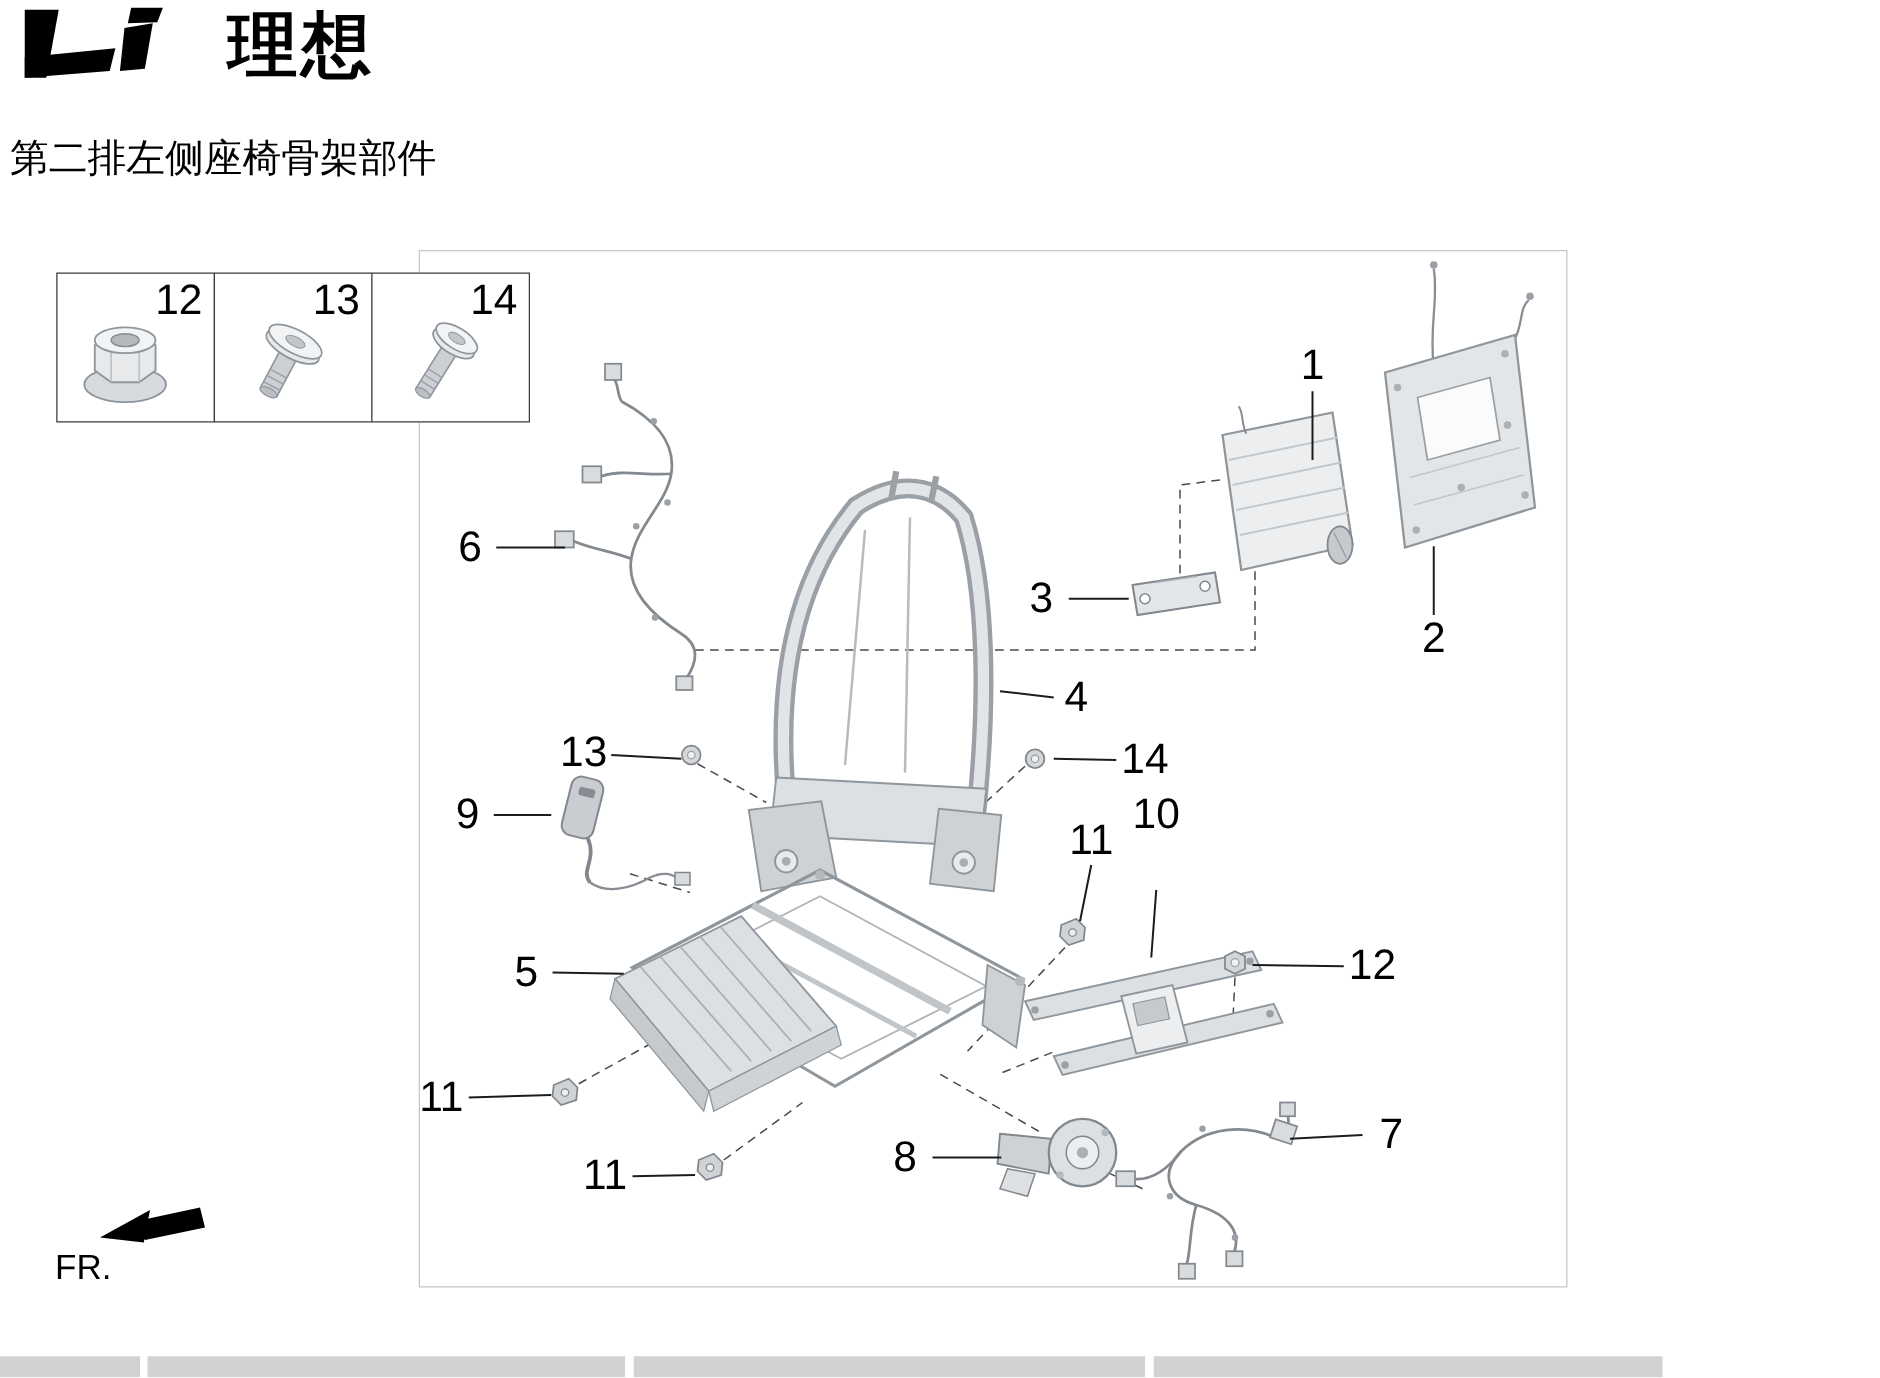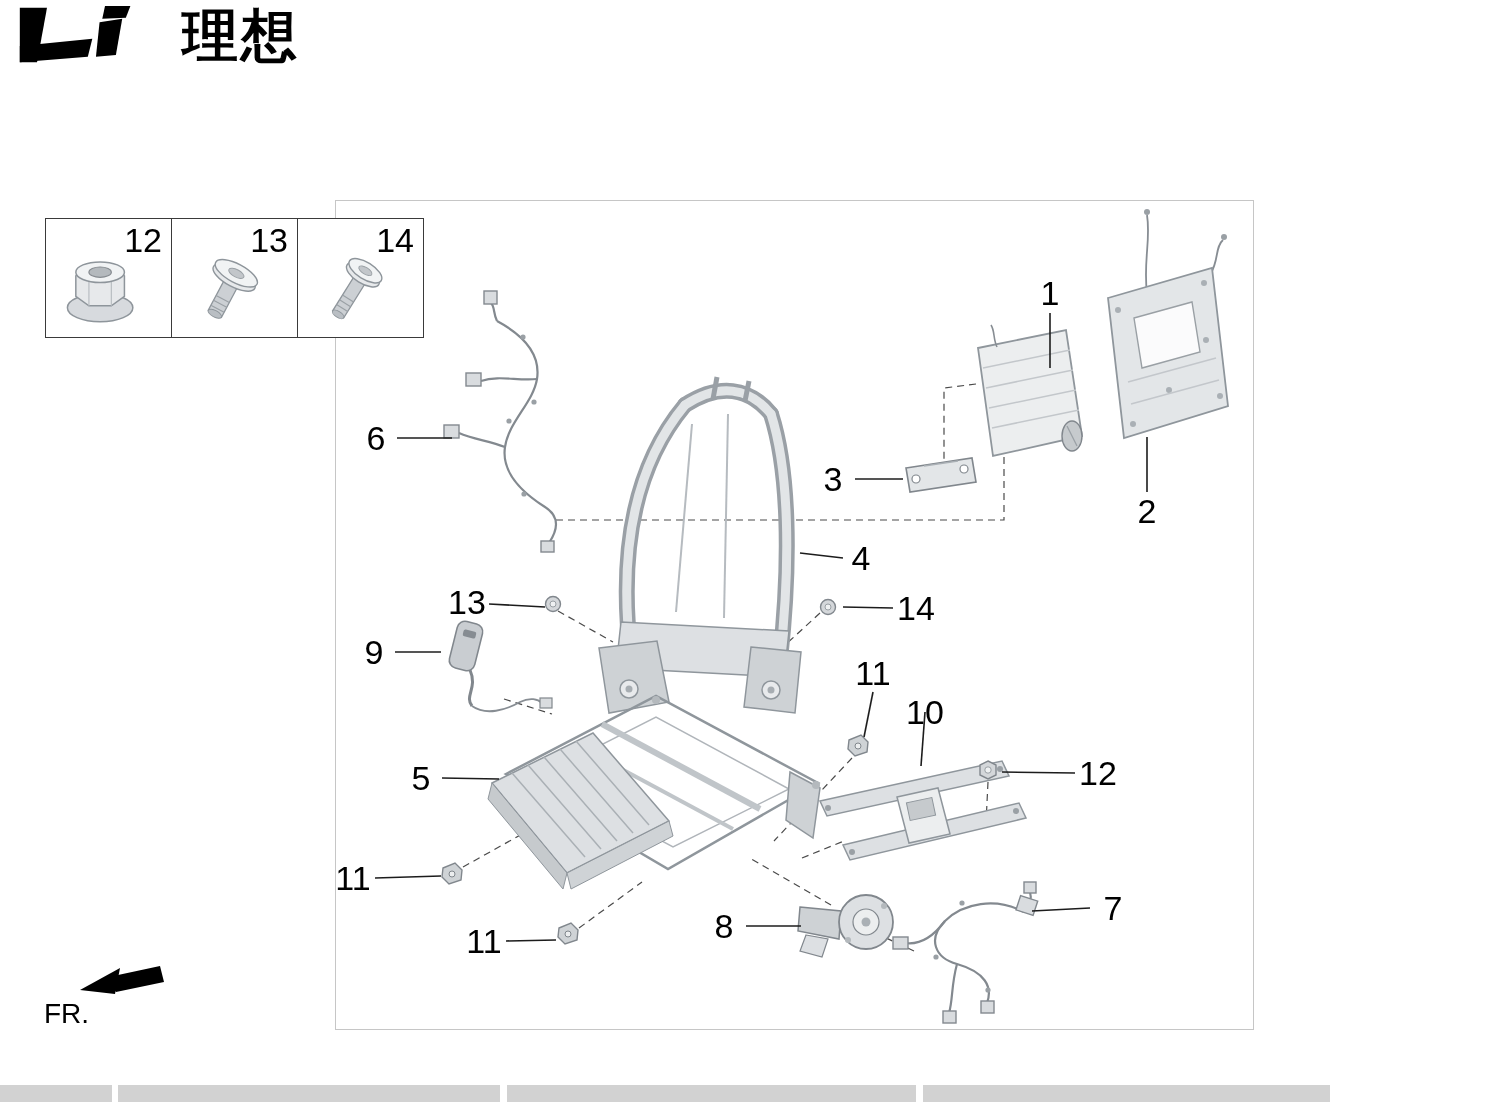--- a/index.html
+++ b/index.html
@@ -40,20 +40,21 @@
   <div class="brand-row">
     <svg class="brand-logo" viewBox="0 0 140 64" aria-hidden="true">
       <polygon points="8,2 38,2 27,62 8,62" fill="#000"></polygon>
       <polygon points="8,44 88,36 83,56 8,62" fill="#000"></polygon>
       <polygon points="96,18 121,14 114,54 92,56" fill="#000"></polygon>
       <polygon points="102,0 130,0 125,13 99,14" fill="#000"></polygon>
     </svg>
     <div class="brand-name">理想</div>
   </div>
 
+  <div class="page-title">第二排左侧座椅骨架部件</div>
 
   <div class="diagram-box"></div>
 
   <svg class="diagram-svg" viewBox="335 200 920 830">
 
     <g stroke="#4a4a4a" stroke-width="1.2" stroke-dasharray="7 5" fill="none">
       <polyline points="556,520 1004,520 1004,454"></polyline>
       <polyline points="976,384 944,388 944,460"></polyline>
       <line x1="558" y1="611" x2="613" y2="642"></line>
       <line x1="820" y1="613" x2="784" y2="646"></line>
@@ -307,21 +308,21 @@
 
   <div class="callout" style="left:1050px;top:293px">1</div>
   <div class="callout" style="left:1147px;top:511px">2</div>
   <div class="callout" style="left:833px;top:479px">3</div>
   <div class="callout" style="left:861px;top:558px">4</div>
   <div class="callout" style="left:421px;top:778px">5</div>
   <div class="callout" style="left:376px;top:438px">6</div>
   <div class="callout" style="left:1113px;top:908px">7</div>
   <div class="callout" style="left:724px;top:926px">8</div>
   <div class="callout" style="left:374px;top:652px">9</div>
-  <div class="callout" style="left:925px;top:712px">10</div>
+  <div class="callout" style="left:925px;top:652px">10</div>
   <div class="callout" style="left:873px;top:673px">11</div>
   <div class="callout" style="left:353px;top:878px">11</div>
   <div class="callout" style="left:484px;top:941px">11</div>
   <div class="callout" style="left:1098px;top:773px">12</div>
   <div class="callout" style="left:467px;top:602px">13</div>
   <div class="callout" style="left:916px;top:608px">14</div>
 
   <svg class="fr-arrow" viewBox="0 0 84 42">
     <polygon points="0,28 40,6 35,32" fill="#000"></polygon>
     <polygon points="24,16 80,4 84,20 36,30" fill="#000"></polygon>

